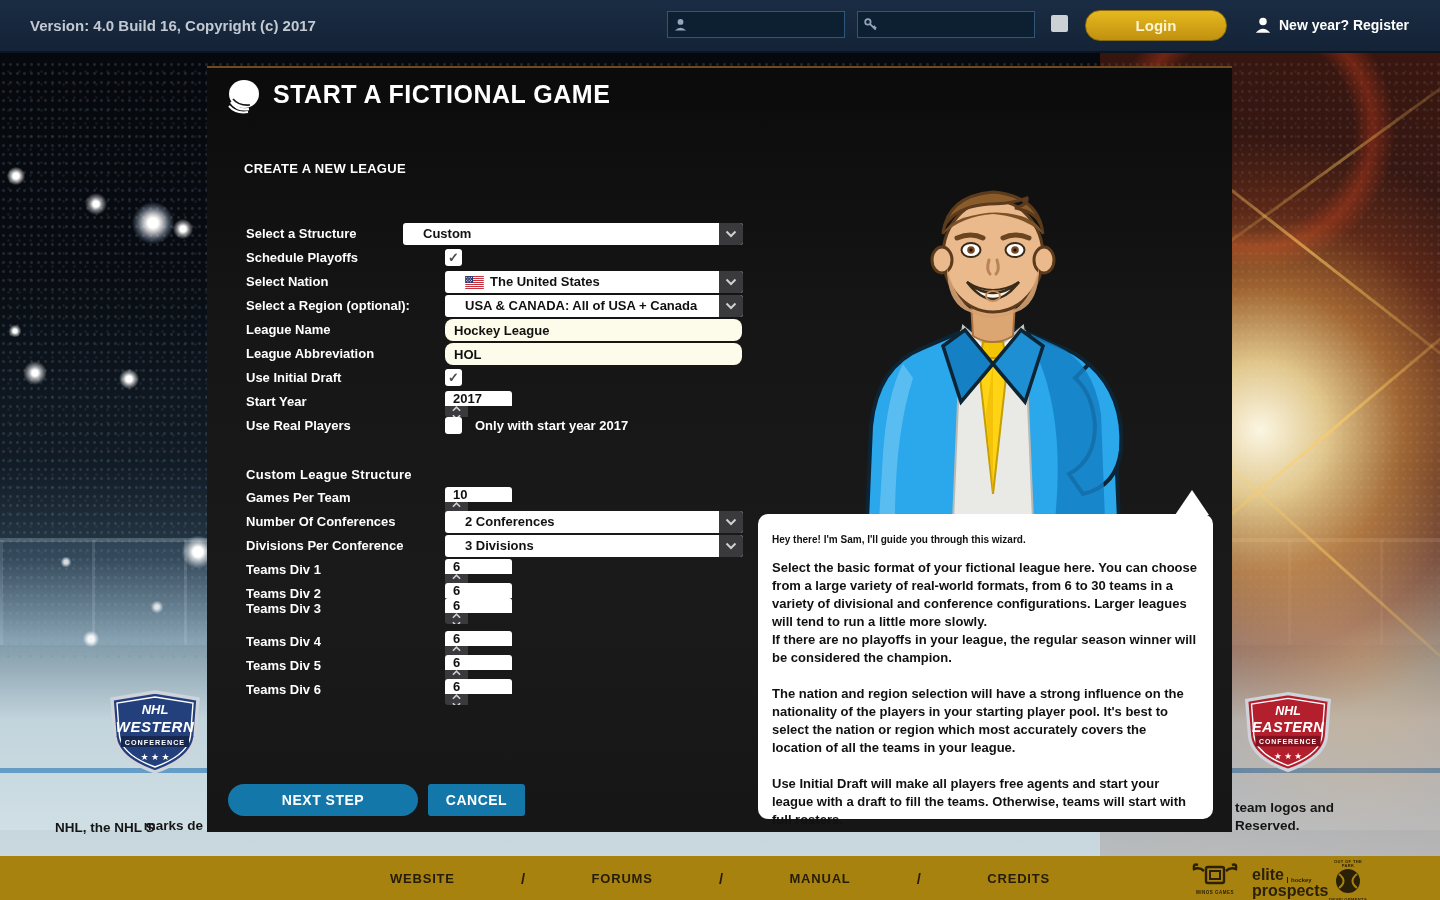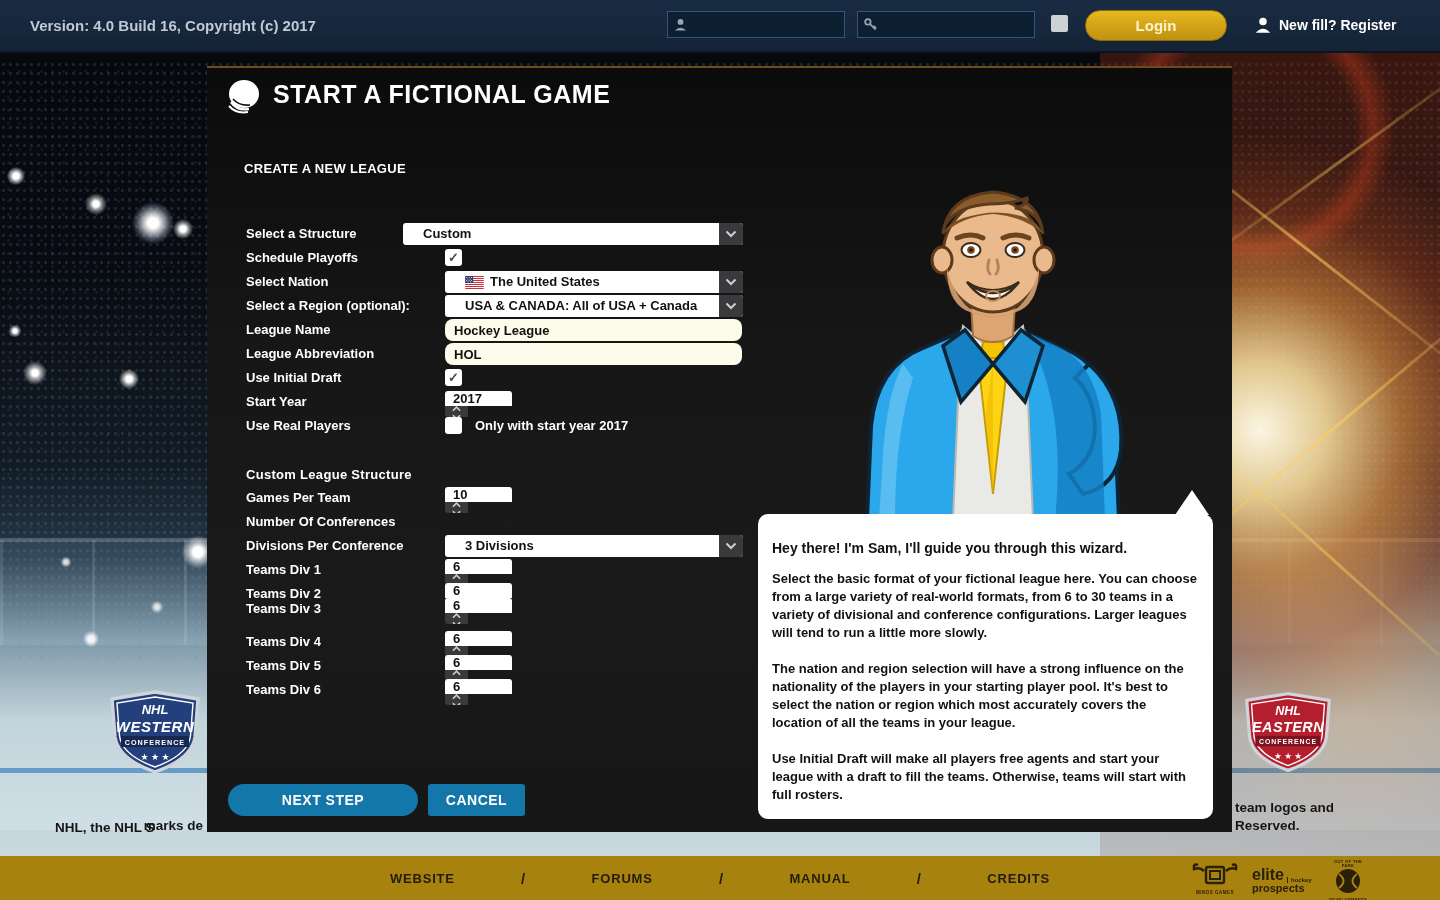--- a/index.html
+++ b/index.html
@@ -67,21 +67,21 @@
     text-align:center;line-height:17px;font-size:13px;font-weight:700;color:#4d4d4d;}
   .cbsuffix{position:absolute;left:268px;top:0;color:#fff;font-size:13px;font-weight:700;line-height:22px;}
   .bluebtn{position:absolute;top:716px;height:32px;background:#1377a9;border-radius:3px;color:#fff;
     font-size:14px;font-weight:700;letter-spacing:.5px;text-align:center;line-height:32px;}
 
   
   .bubble{position:absolute;left:551px;top:446px;width:455px;height:305px;background:#fff;border-radius:10px;
     z-index:4;box-sizing:border-box;padding:10px 14px;color:#111;}
   .bubble .tail{position:absolute;right:4px;top:-24px;width:0;height:0;
     border-left:17px solid transparent;border-right:17px solid transparent;border-bottom:25px solid #fff;}
-  .btitle{font-size:14px;font-weight:700;margin:16px 0 14px 0;}
+  .btitle{font-size:10px;font-weight:700;margin:10px 0 14px 0;}
   .bp{font-size:13px;font-weight:700;line-height:18px;margin:0;}
   .bgap{height:18px;}
 
   .char{position:absolute;left:636px;top:96px;z-index:2;}
 
   
   .bottombar{left:0;top:856px;width:1440px;height:44px;background:#a8820e;z-index:8;}
   .blinks{position:absolute;left:390px;top:0;width:660px;height:44px;display:flex;align-items:center;justify-content:space-between;}
   .blink{color:#241c07;font-size:13px;font-weight:700;letter-spacing:.8px;}
   .bslash{color:#241c07;font-size:15px;font-weight:700;}
@@ -131,21 +131,21 @@
           <path d="M5.4 5.4 L10.8 10.8 M8.6 8.6 L10 7.2 M9.8 9.8 L11.2 8.4" stroke="#93a6ba" stroke-width="1.6" fill="none"></path>
         </svg>
     </div>
     <div class="abs tb-check"></div>
     <div class="abs goldbtn">Login</div>
     <div class="abs register">
       <svg width="16" height="16" viewBox="0 0 12 12">
           <circle cx="6" cy="3.4" r="2.8" fill="#fff"></circle>
           <path d="M0.6 11.8 Q6 6 11.4 11.8 Z" fill="#fff"></path>
         </svg>
-      <span>New fill? Register</span>
+      <span>New year? Register</span>
     </div>
   </div>
 
   <div class="abs shield" style="left:105px;top:690px;">
     <svg width="100" height="84" viewBox="0 0 100 84">
       <path d="M50 2 L93 9 L90 47 Q87 69 50 82 Q13 69 10 47 L7 9 Z" fill="#24407c" stroke="#cfd3da" stroke-width="3.4"></path>
       <path d="M50 7 L88 13 L85.5 46 Q83 65 50 77 Q17 65 14.5 46 L12 13 Z" fill="none" stroke="#ffffff" stroke-width="1.4"></path>
       <text x="50" y="24" text-anchor="middle" fill="#fff" font-family="Liberation Sans,sans-serif" font-weight="bold" font-style="italic" font-size="13">NHL</text>
       <text x="50" y="42" text-anchor="middle" fill="#fff" font-family="Liberation Sans,sans-serif" font-weight="bold" font-style="italic" font-size="15" letter-spacing="0.5">WESTERN</text>
       <rect x="16" y="46" width="68" height="11" fill="#16284f"></rect>
@@ -286,20 +286,28 @@
               <path d="M1 5 L5 1 L9 5" stroke="#cfcfcf" stroke-width="1.8" fill="none"></path>
             </svg>
           <svg width="9" height="6" viewBox="0 0 10 6">
               <path d="M1 1 L5 5 L9 1" stroke="#cfcfcf" stroke-width="1.8" fill="none"></path>
             </svg>
         </span>
       </div>
     </div>
     <div class="row" style="top:443px;">
       <span class="rlabel">Number Of Conferences</span>
+      <div class="dd" style="left:238px;width:298px;">
+        <span class="ddval">2 Conferences</span>
+        <span class="ddbtn">
+            <svg width="12" height="8" viewBox="0 0 12 8">
+              <path d="M1.5 1.5 L6 6 L10.5 1.5" stroke="#cfcfcf" stroke-width="2" fill="none"></path>
+            </svg>
+          </span>
+      </div>
     </div>
     <div class="row" style="top:467px;">
       <span class="rlabel">Divisions Per Conference</span>
       <div class="dd" style="left:238px;width:298px;">
         <span class="ddval">3 Divisions</span>
         <span class="ddbtn">
             <svg width="12" height="8" viewBox="0 0 12 8">
               <path d="M1.5 1.5 L6 6 L10.5 1.5" stroke="#cfcfcf" stroke-width="2" fill="none"></path>
             </svg>
           </span>
@@ -444,20 +452,21 @@
         <path d="M124 118 Q150 134 176 118" stroke="#3a2a1a" stroke-width="2" fill="none"></path>
 
         <ellipse cx="150" cy="132" rx="7" ry="5" fill="none" stroke="#c08c5c" stroke-width="2"></ellipse>
       </svg>
     </div>
 
     <div class="bubble">
       <div class="tail"></div>
       <div class="btitle">Hey there! I'm Sam, I'll guide you through this wizard.</div>
       <p class="bp">Select the basic format of your fictional league here. You can choose from a large variety of real-world formats, from 6 to 30 teams in a variety of divisional and conference configurations. Larger leagues will tend to run a little more slowly.</p>
+      <p class="bp">If there are no playoffs in your league, the regular season winner will be considered the champion.</p>
       <div class="bgap"></div>
       <p class="bp">The nation and region selection will have a strong influence on the nationality of the players in your starting player pool. It's best to select the nation or region which most accurately covers the location of all the teams in your league.</p>
       <div class="bgap"></div>
       <p class="bp">Use Initial Draft will make all players free agents and start your league with a draft to fill the teams. Otherwise, teams will start with full rosters.</p>
     </div>
   </div>
 
   <div class="abs bottombar">
     <div class="blinks">
       <span class="blink">WEBSITE</span>
@@ -476,21 +485,21 @@
         <rect x="18" y="10" width="10" height="8" fill="none" stroke="#2a2008" stroke-width="2"></rect>
       </svg>
       <div class="brandtxt" style="font-size:4.5px;letter-spacing:.5px;">MINOS GAMES</div>
     </div>
 
     <div class="abs" style="left:1252px;top:11px;">
       <div style="display:flex;align-items:flex-end;gap:3px;">
         <span class="brandtxt" style="font-size:16px;">elite</span>
         <span class="brandtxt" style="font-size:6px;border-left:1px solid #2a2108;padding-left:3px;">hockey</span>
       </div>
-      <div class="brandtxt" style="font-size:11px;">prospects</div>
+      <div class="brandtxt" style="font-size:16px;">prospects</div>
     </div>
 
     <div class="abs" style="left:1328px;top:4px;width:40px;text-align:center;">
       <div class="brandtxt" style="font-size:4px;letter-spacing:.4px;">OUT OF THE PARK</div>
       <svg width="26" height="26" viewBox="0 0 26 26">
         <circle cx="13" cy="13" r="12" fill="#2a2008"></circle>
         <path d="M4 6 Q13 13 4 20 M22 6 Q13 13 22 20" stroke="#a8820e" stroke-width="2" fill="none"></path>
       </svg>
       <div class="brandtxt" style="font-size:4px;letter-spacing:.4px;">DEVELOPMENTS</div>
     </div>

